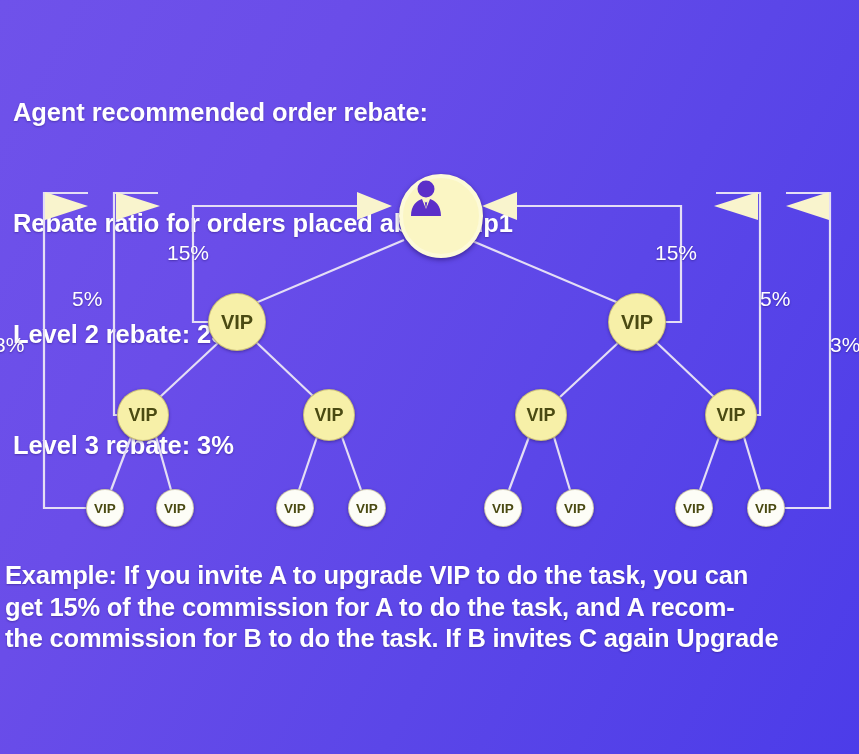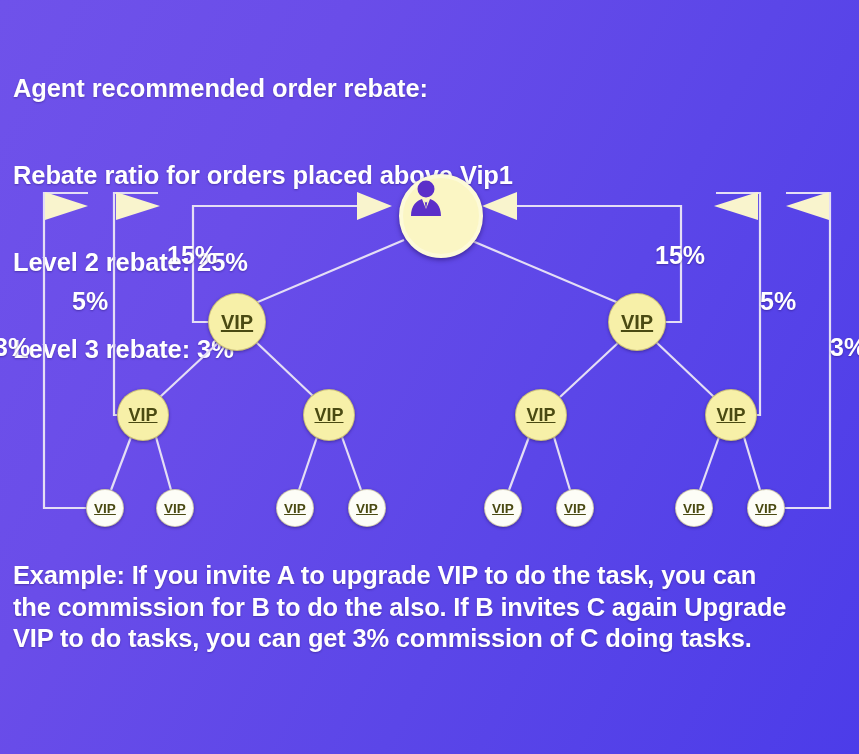--- a/index.html
+++ b/index.html
@@ -18,62 +18,61 @@
   #header{
     position:absolute;left:13px;top:16px;width:830px;
     color:#ffffff;
     font-size:25.5px;
     line-height:29px;
     font-weight:600;
     letter-spacing:-0.1px;
     text-shadow:0 1px 2px rgba(40,20,110,.45);
     white-space:pre;
   }
-  #header div{white-space:nowrap;}
+  #header div{white-space:nowrap;margin-top:24px;}
 
   
   #diagram{
     position:absolute;left:0;top:165px;width:859px;height:390px;
   }
   #diagram svg{position:absolute;left:0;top:0;}
 
   .node{
     position:absolute;
     border-radius:50%;
     display:flex;align-items:center;justify-content:center;
     color:#4a4a12;
     font-weight:700;
     box-sizing:border-box;
     box-shadow:0 1px 3px rgba(35,15,95,.5);
     border:1px solid rgba(120,100,40,.35);
-    text-decoration:underline;
   }
   .node.yellow{background:#f7f0a8;}
   .node.white{background:#fdfdf7;}
 
   .n-l1{width:58px;height:58px;font-size:20px;}
   .n-l2{width:52px;height:52px;font-size:18px;}
   .n-l3{width:38px;height:38px;font-size:13.5px;}
 
   .root{
     position:absolute;width:76px;height:76px;border-radius:50%;
     background:#fbf6c4;border:4px solid #fdfad8;
     box-shadow:0 2px 5px rgba(30,10,90,.55);
     display:flex;align-items:center;justify-content:center;
   }
 
   .pct{
-    position:absolute;color:#ffffff;font-size:25px;font-weight:700;
+    position:absolute;color:#ffffff;font-size:21px;font-weight:400;
     text-shadow:0 1px 2px rgba(40,20,110,.5);
     white-space:nowrap;
   }
 
   
   #footer{
-    position:absolute;left:13px;top:560px;width:838px;
+    position:absolute;left:5px;top:560px;width:838px;
     color:#ffffff;font-size:25.5px;line-height:31.5px;font-weight:600;
     letter-spacing:-0.2px;
     text-shadow:0 1px 2px rgba(40,20,110,.45);
   }
   #footer div{white-space:nowrap;}
 </style>
 </head>
 <body>
 
 <div id="page">
@@ -188,17 +187,17 @@
     <div class="node white n-l3" style="left:675px;top:324px;">
         <span>VIP</span>
       </div>
     <div class="node white n-l3" style="left:747px;top:324px;">
         <span>VIP</span>
       </div>
   </div>
 
   <div id="footer">
     <div>Example: If you invite A to upgrade VIP to do the task, you can</div>
-    <div>the commission for B to do the also. If B invites C again Upgrade</div>
-    <div>VIP to do tasks, you can get 3% commission of C doing tasks.</div>
+    <div>get 15% of the commission for A to do the task, and A recom-</div>
+    <div>the commission for B to do the task. If B invites C again Upgrade</div>
   </div>
 
 </div>
 
 </body></html>

